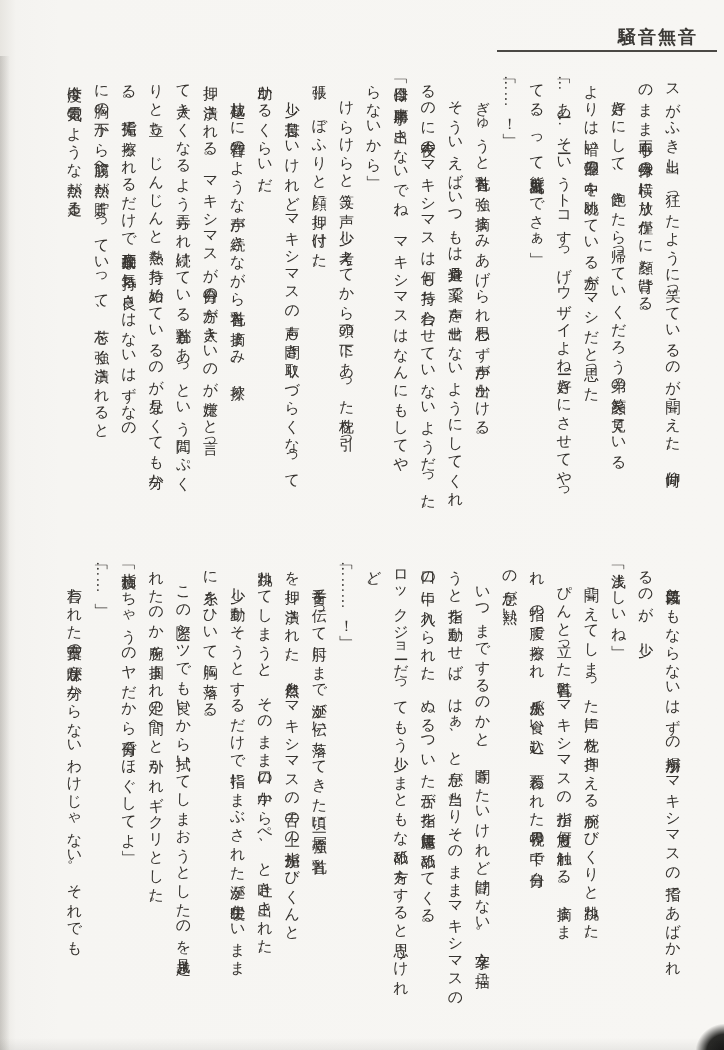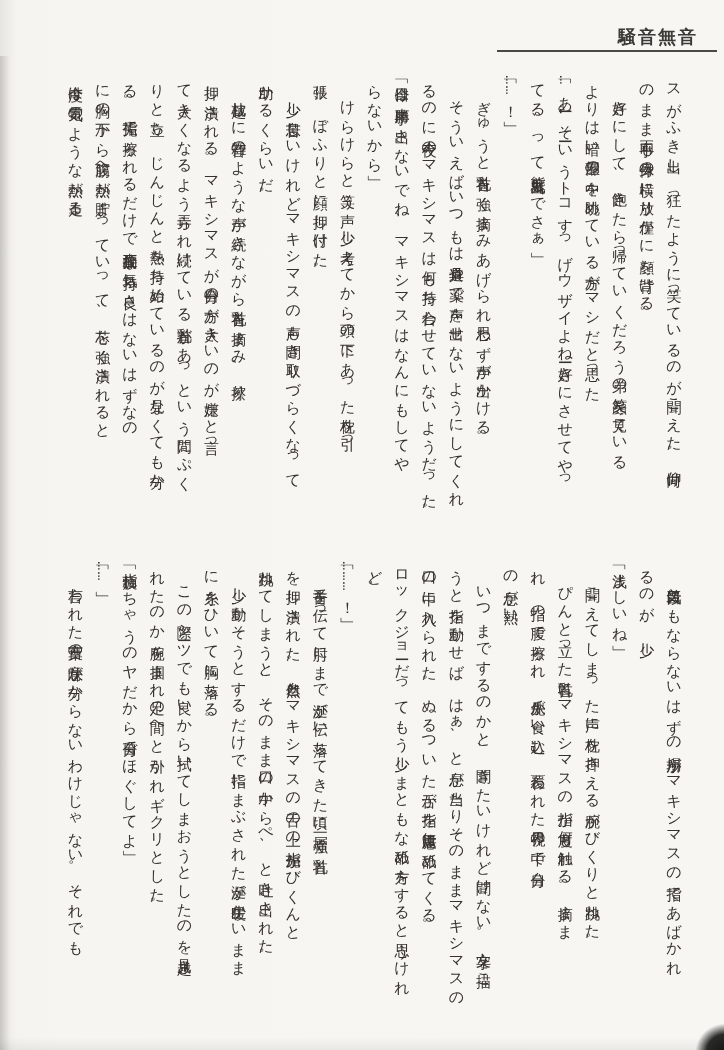--- a/index.html
+++ b/index.html
@@ -3,21 +3,21 @@
 <meta charset="utf-8">
 <style>
   html, body { margin: 0; padding: 0; background: #222; }
   .page {
     position: relative;
     width: 724px;
     height: 1050px;
     margin: 0 auto;
     background: linear-gradient(90deg, #e7e5e0 0px, #f4f3f0 16px, #f6f5f2 60px, #f7f6f3 100%);
     overflow: hidden;
-    font-family: Liberation Mono, monospace;
+    font-family: Liberation Serif, serif;
   }
   .page::after { 
     content: "";
     position: absolute;
     left: 0; right: 0; bottom: 0;
     height: 12px;
     background: linear-gradient(0deg, rgba(0,0,0,0.06), rgba(0,0,0,0));
     pointer-events: none;
   }
   .header-title {

